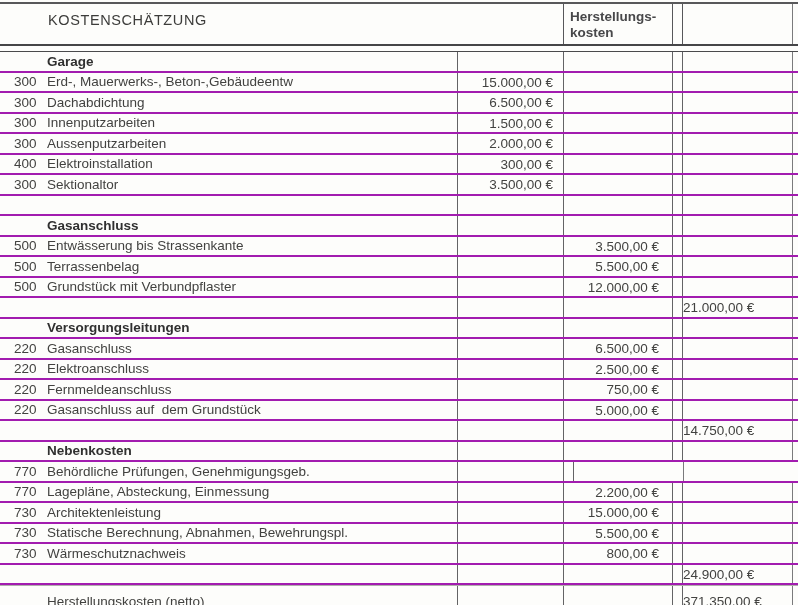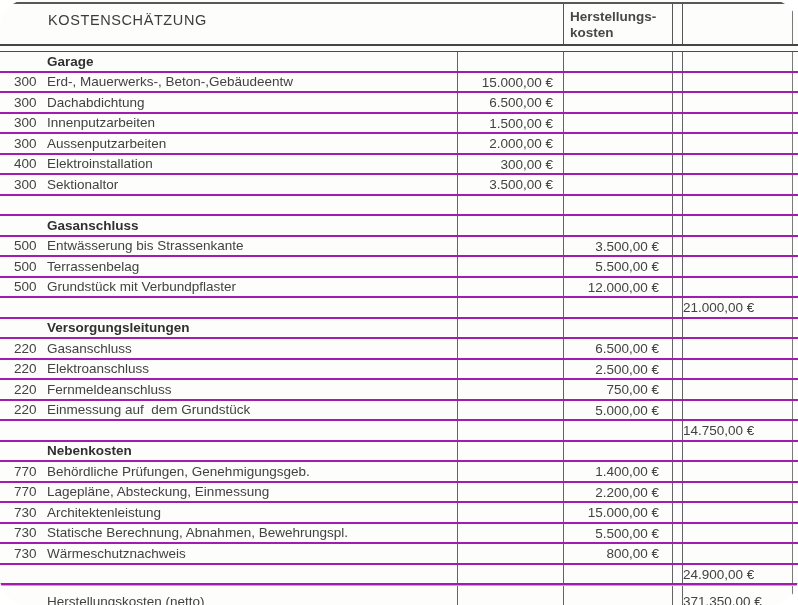--- a/index.html
+++ b/index.html
@@ -4,21 +4,20 @@
 <style>
   html,body{margin:0;padding:0;background:#ffffff;}
   #doc{
     position:relative;
     width:798px;height:605px;
     background:#fdfdfb;
     font-family:"Liberation Sans","DejaVu Sans",sans-serif;
     font-size:13.5px;
     color:#424240;
     overflow:hidden;
-    border-radius:27px;
   }
   .top-line{height:0;border-top:2px solid #58585a;margin-top:2px;}
   
   .hrow{display:flex;height:40px;}
   .hc{box-sizing:border-box;height:100%;}
   .hc.hdesc{width:564px;border-right:1px solid #57575a;padding:8px 0 0 48px;}
   .hc.ha2{width:109px;border-right:1px solid #57575a;padding:5px 0 0 6px;line-height:16px;font-weight:bold;}
   .hc.hnar{width:10px;border-right:1px solid #57575a;}
   .hc.htot{width:110px;border-right:1px solid #7a7a7c;}
   .title{font-size:14.5px;letter-spacing:.6px;color:#3c3c3a;}
@@ -227,21 +226,21 @@
         <span class="lbl">Fernmeldeanschluss</span>
       </div>
     <div class="c a1"></div>
     <div class="c a2">750,00 €</div>
     <div class="c nar"></div>
     <div class="c tot"></div>
   </div>
   <div class="row">
     <div class="c desc">
         <span class="num">220</span>
-        <span class="lbl">Einmessung auf  dem Grundstück</span>
+        <span class="lbl">Gasanschluss auf  dem Grundstück</span>
       </div>
     <div class="c a1"></div>
     <div class="c a2">5.000,00 €</div>
     <div class="c nar"></div>
     <div class="c tot"></div>
   </div>
 
   <div class="row">
     <div class="c desc"></div>
     <div class="c a1"></div>
@@ -260,21 +259,20 @@
     <div class="c nar"></div>
     <div class="c tot"></div>
   </div>
 
   <div class="row">
     <div class="c desc">
         <span class="num">770</span>
         <span class="lbl">Behördliche Prüfungen, Genehmigungsgeb.</span>
       </div>
     <div class="c a1"></div>
-    <div class="c a2">1.400,00 €</div>
     <div class="c nar"></div>
     <div class="c tot"></div>
   </div>
   <div class="row">
     <div class="c desc">
         <span class="num">770</span>
         <span class="lbl">Lagepläne, Absteckung, Einmessung</span>
       </div>
     <div class="c a1"></div>
     <div class="c a2">2.200,00 €</div>

